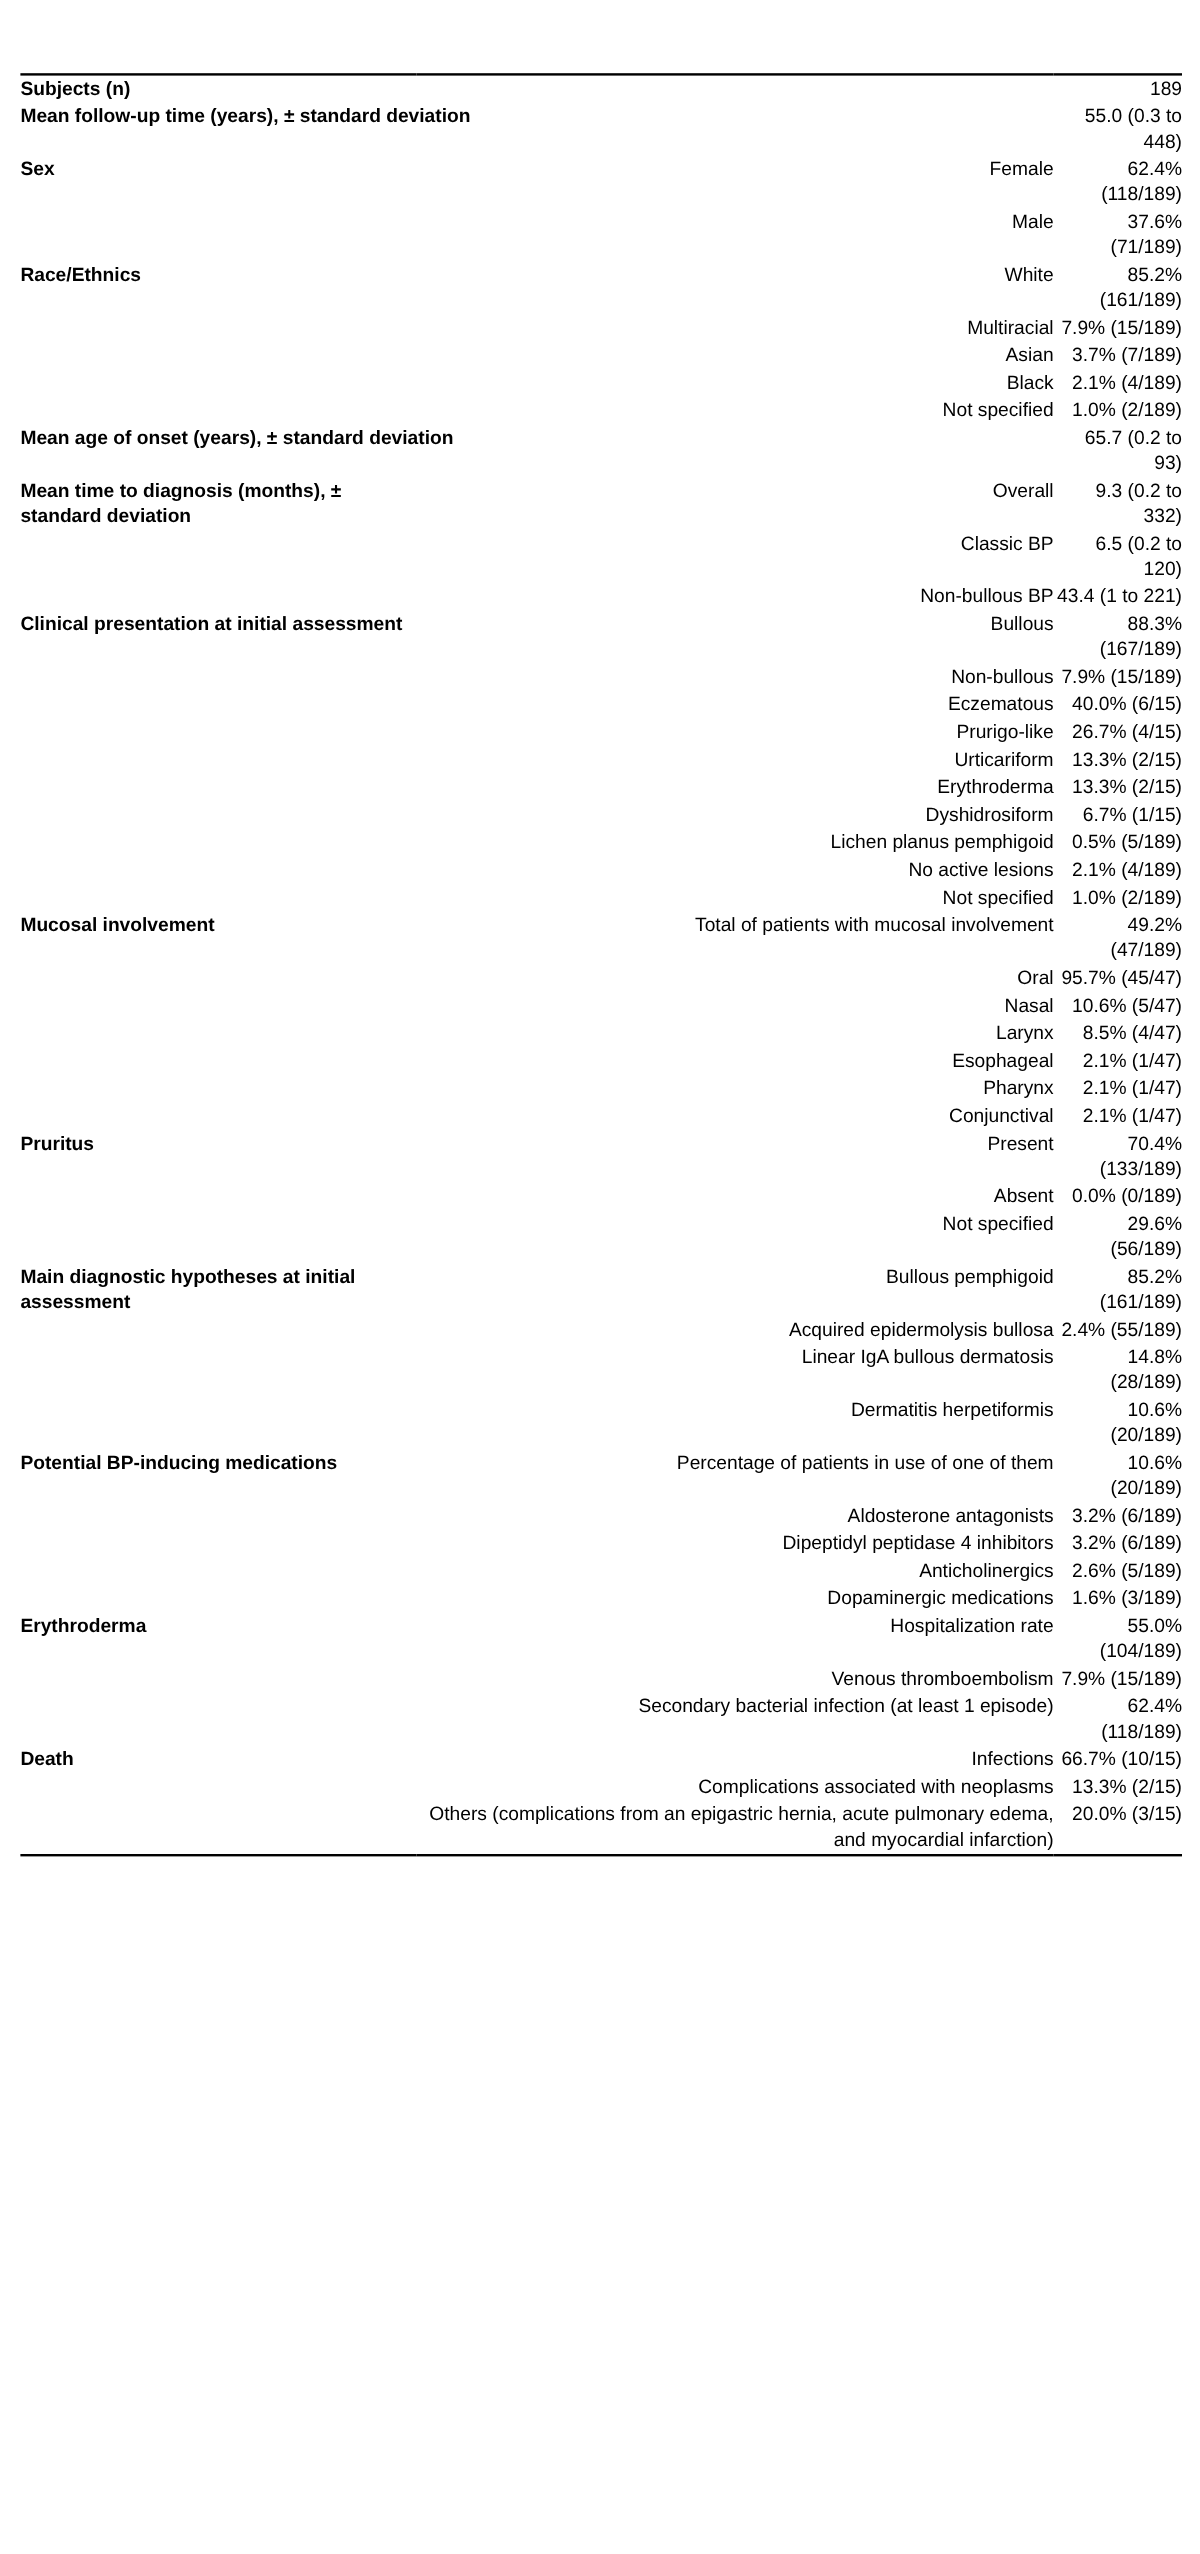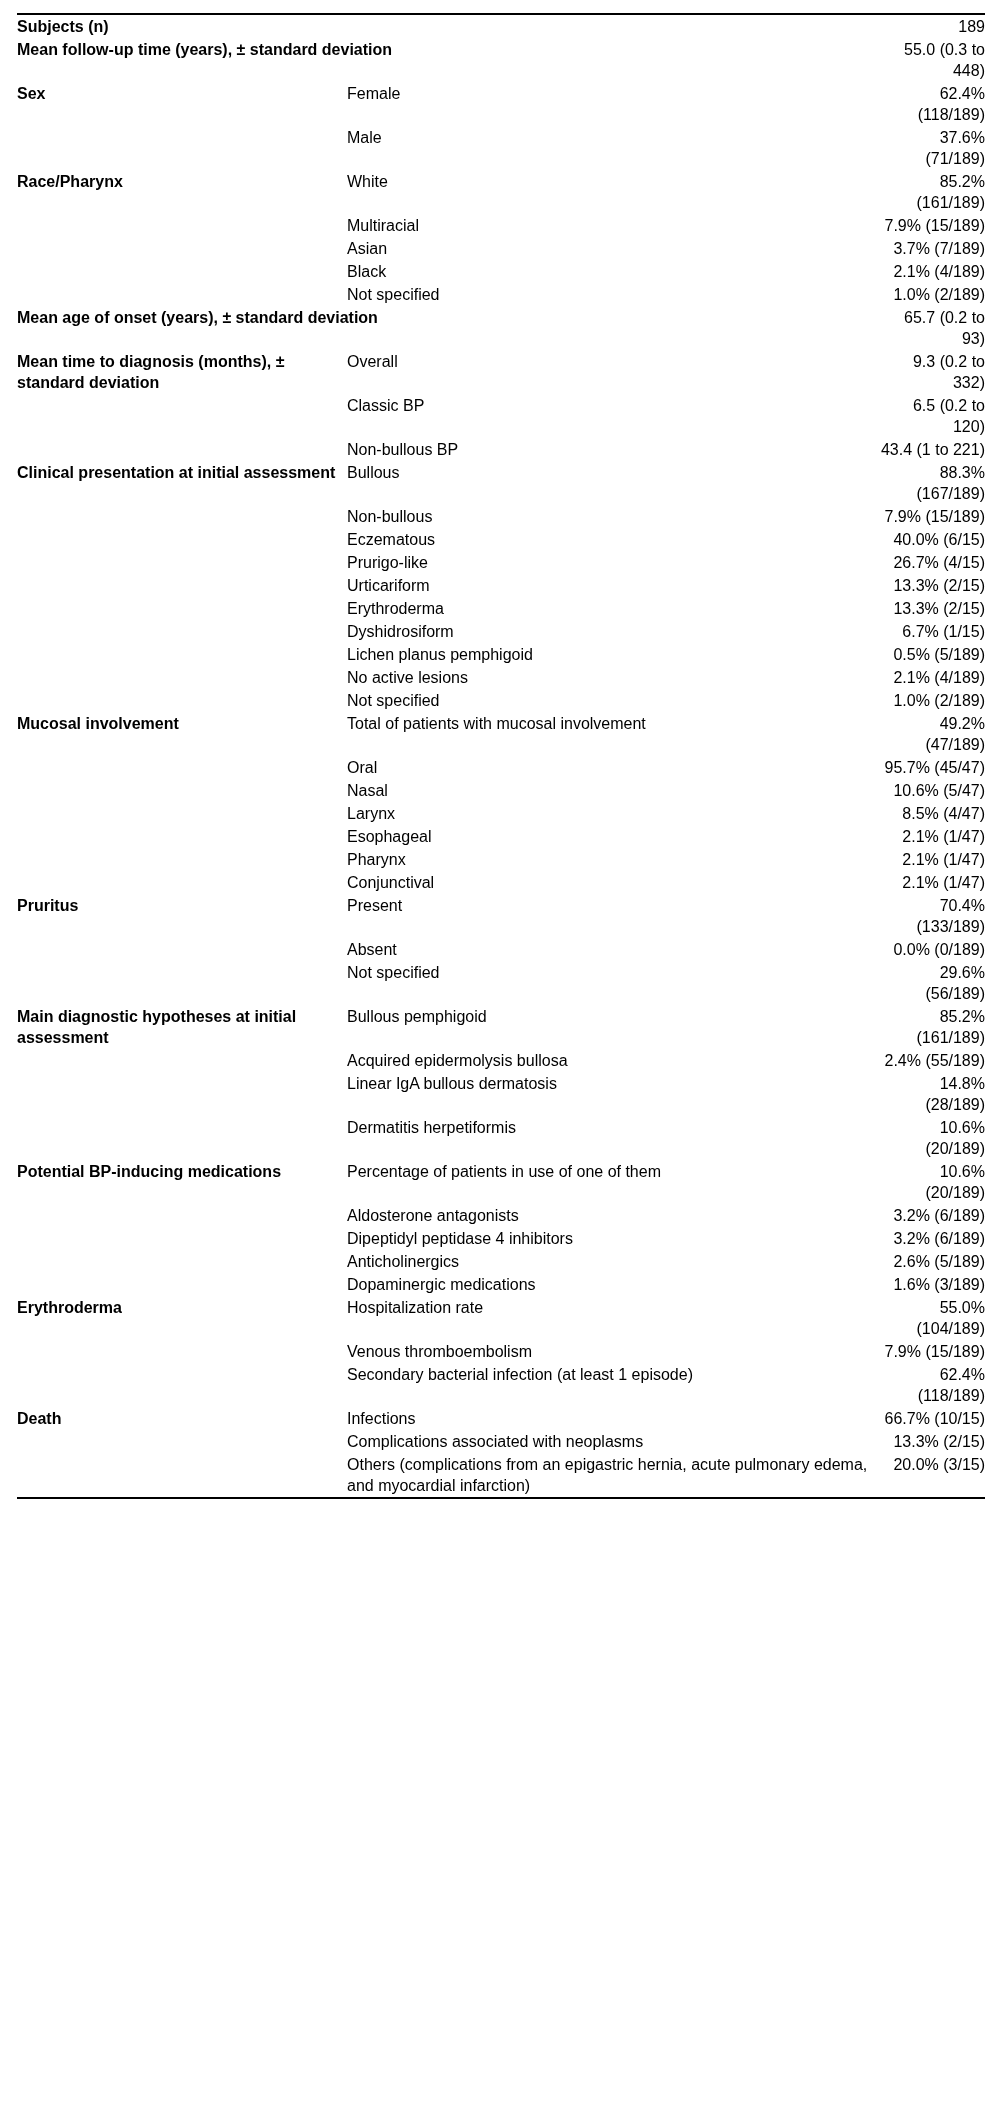--- a/index.html
+++ b/index.html
@@ -9,20 +9,21 @@
     background: #ffffff;
   }
   .page {
     position: relative;
     width: 1000px;
     height: 2024px;
     background: #ffffff;
     overflow: hidden;
     font-family: "Liberation Sans", "DejaVu Sans", sans-serif;
     color: #000000;
+    margin-top: 48px;
   }
   table.char-table {
     border-collapse: collapse;
     table-layout: fixed;
     width: 968px;
     margin: 13px 0 0 17px;
     border-top: 2px solid #000000;
     border-bottom: 2px solid #000000;
   }
   table.char-table td {
@@ -36,20 +37,21 @@
   td.cat {
     font-weight: 700;
     vertical-align: middle;
     padding-left: 8px;
   }
   td.cat.cat-top {
     vertical-align: top;
   }
   td.sub {
     padding-right: 30px;
+    text-align: right;
   }
   td.val {
     padding-right: 31px;
     text-align: right;
   }
 </style>
 </head>
 <body>
 
 <div class="page">
@@ -71,21 +73,21 @@
         <tr>
           <td class="cat" rowspan="2">Sex</td>
           <td class="sub">Female</td>
           <td class="val">62.4% (118/189)</td>
         </tr>
         <tr>
           <td class="sub">Male</td>
           <td class="val">37.6% (71/189)</td>
         </tr>
         <tr>
-          <td class="cat" rowspan="5">Race/Pharynx</td>
+          <td class="cat" rowspan="5">Race/Ethnics</td>
           <td class="sub">White</td>
           <td class="val">85.2% (161/189)</td>
         </tr>
         <tr>
           <td class="sub">Multiracial</td>
           <td class="val">7.9% (15/189)</td>
         </tr>
         <tr>
           <td class="sub">Asian</td>
           <td class="val">3.7% (7/189)</td>

